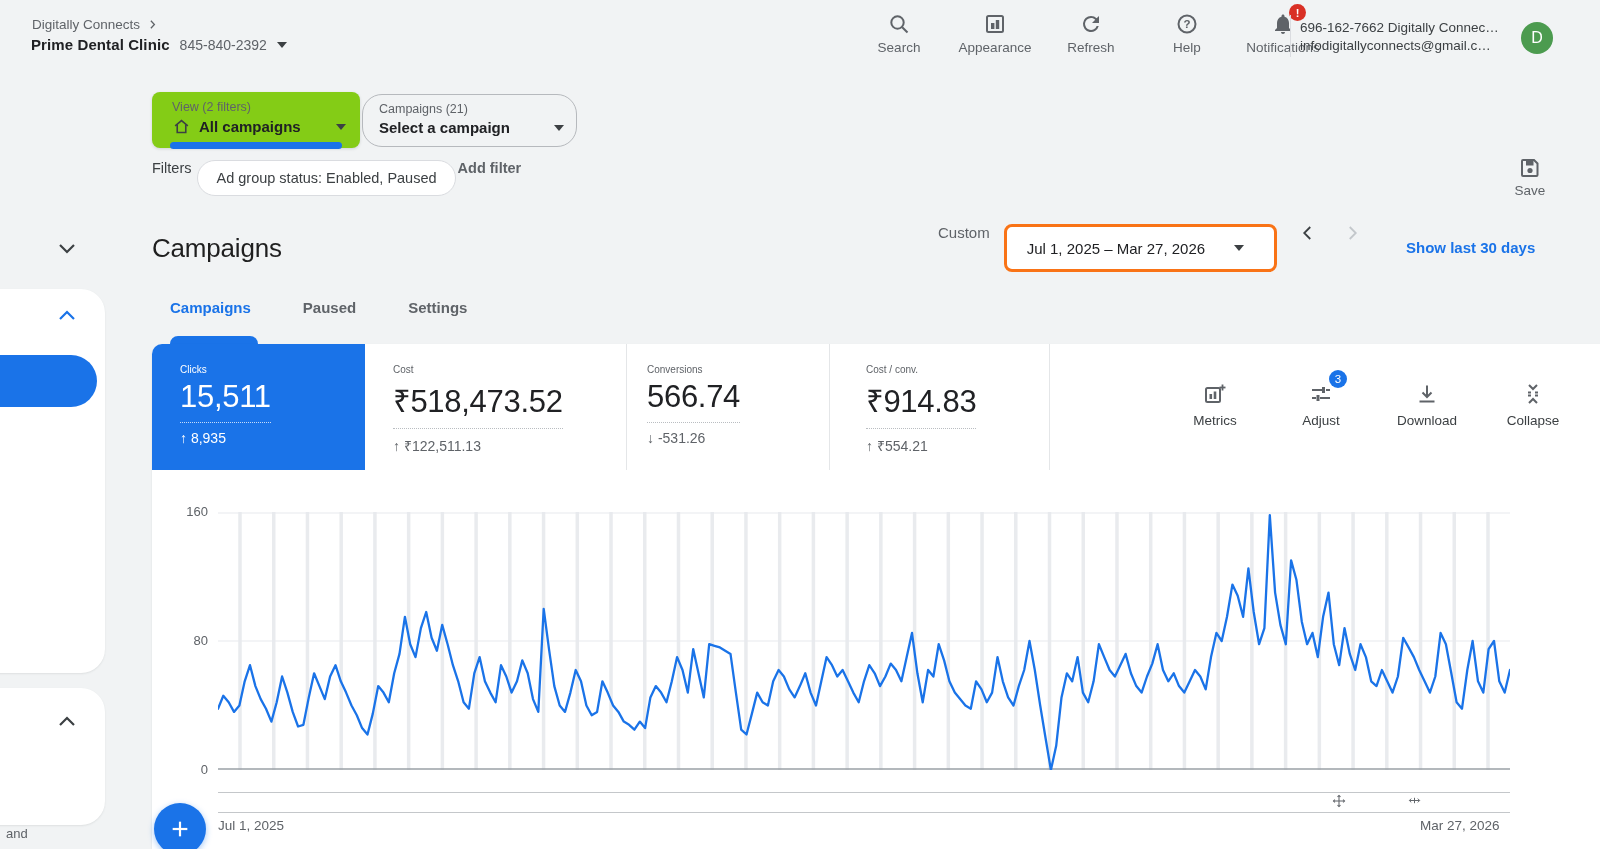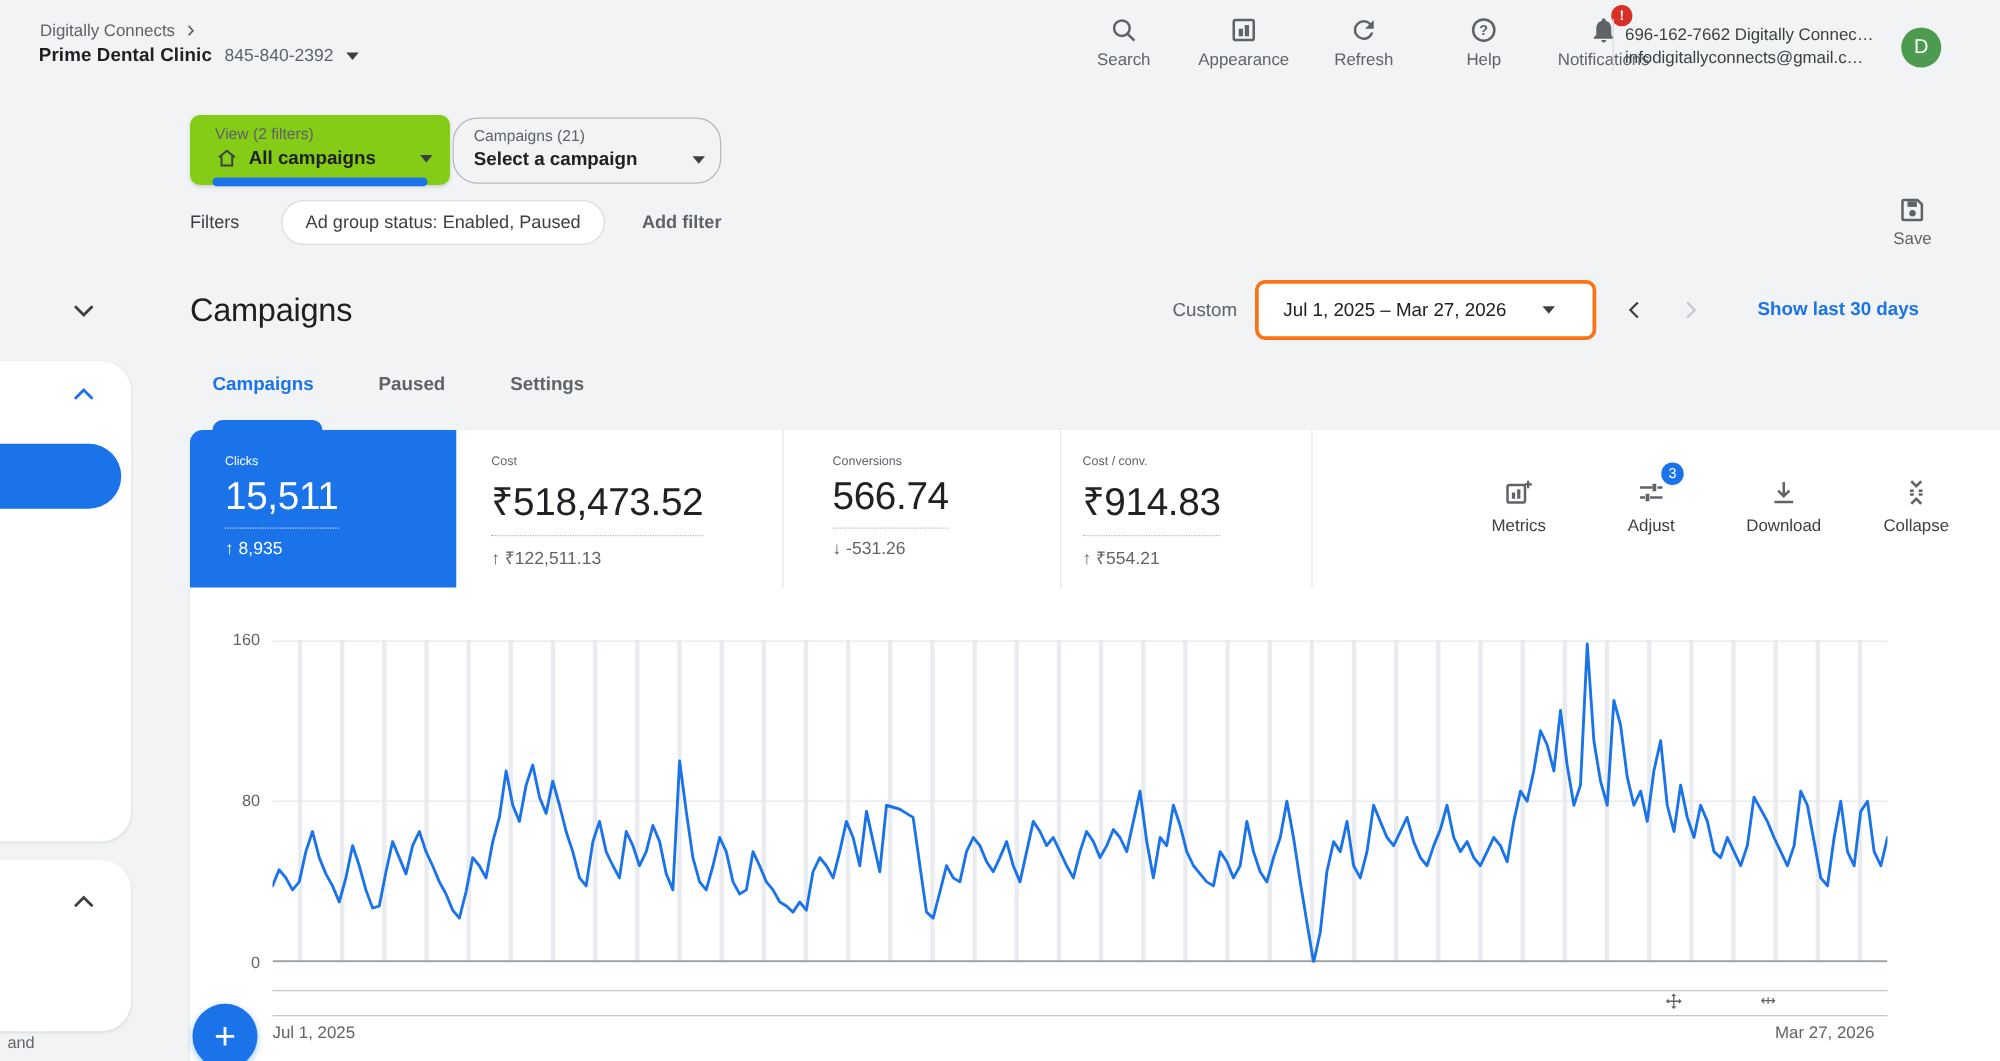--- a/index.html
+++ b/index.html
@@ -33,31 +33,31 @@
     border-radius:8px; box-shadow:0 1px 3px rgba(60,64,67,.18); padding:8px 14px 0 20px; cursor:pointer; }
   .picker-label { font-size:12.5px; color:#5f6368; }
   .picker-value-row { display:flex; align-items:center; gap:8px; margin-top:3px; }
   .picker-value { font-size:15px; font-weight:700; color:#202124; flex:1; }
   .view-underline { position:absolute; left:170px; top:142px; width:172px; height:7px; border-radius:4px;
     background:#1a73e8; }
   .campaign-picker { position:absolute; left:362px; top:94px; width:215px; height:53px; border:1px solid #b6b9bd;
     border-radius:20px; padding:7px 12px 0 16px; cursor:pointer; }
 
   
-  .filters-row { position:absolute; left:152px; top:160px; display:flex; align-items:center; gap:30px; }
+  .filters-row { position:absolute; left:152px; top:160px; display:flex; align-items:flex-start; gap:2px; }
   .filters-label { font-size:14.5px; color:#3c4043; margin-right:4px; }
   .chip { background:#fff; border:1px solid #dadce0; border-radius:18px; padding:9px 18px; font-size:14.5px;
     color:#3c4043; cursor:pointer; white-space:nowrap; }
   .add-filter { font-size:14.5px; color:#5f6368; font-weight:700; cursor:pointer; }
   .save-block { position:absolute; left:1505px; top:156px; width:50px; display:flex; flex-direction:column;
     align-items:center; gap:3px; color:#5f6368; font-size:13.5px; cursor:pointer; }
 
   
   .page-title { position:absolute; left:152px; top:233px; font-size:26px; color:#1f1f1f; letter-spacing:-.2px; }
-  .date-area { position:absolute; top:224px; left:938px; display:flex; align-items:center; }
+  .date-area { position:absolute; top:224px; left:938px; display:flex; align-items:flex-start; }
   .date-mode { font-size:15px; color:#5f6368; margin-right:14px; }
   .date-dropdown { width:273px; height:48px; background:#fff; border:3px solid #f97316; border-radius:8px;
     display:flex; align-items:center; padding:0 30px 0 20px; gap:12px; cursor:pointer; }
   .date-value { font-size:15px; color:#202124; flex:1; }
   .date-nav { display:flex; align-items:center; gap:26px; margin-left:22px; }
   .show-last { position:absolute; left:1406px; top:239px; font-size:15px; font-weight:700; color:#1a73e8;
     cursor:pointer; }
 
   
   .tabs-row { position:absolute; left:170px; top:299px; display:flex; gap:52px; font-size:15px; font-weight:700; }
@@ -71,21 +71,21 @@
     border-radius:10px 0 0 0; box-shadow:0 1px 2px rgba(60,64,67,.12); }
   .scorecard { position:absolute; top:0; height:126px; padding:20px 0 0 28px; cursor:pointer; }
   .scorecard .sc-label { font-size:10px; color:#5f6368; }
   .scorecard .sc-value { font-size:31px; color:#202124; margin-top:4px; display:table; padding-bottom:7px;
     border-bottom:1px dotted #b9bdc1; letter-spacing:-.3px; }
   .scorecard .sc-delta { margin-top:7px; font-size:14px; color:#5f6368; }
   .sc-clicks { left:0; width:213px; background:#1a73e8; border-radius:10px 0 0 0; }
   .sc-clicks .sc-label, .sc-clicks .sc-value, .sc-clicks .sc-delta { color:#fff; }
   .sc-clicks .sc-value { border-bottom-color:rgba(255,255,255,.75); }
   .sc-cost { left:213px; width:262px; border-right:1px solid #e4e6e8; }
-  .sc-conv { left:486px; width:211px; border-right:1px solid #e4e6e8; }
+  .sc-conv { left:467px; width:211px; border-right:1px solid #e4e6e8; }
   .sc-cpc  { left:686px; width:212px; border-right:1px solid #e4e6e8; }
 
   .chart-toolbar { position:absolute; top:38px; right:36px; display:flex; gap:44px; }
   .tool-item { width:62px; display:flex; flex-direction:column; align-items:center; gap:7px; color:#3c4043;
     font-size:13.5px; cursor:pointer; position:relative; }
   .tool-item svg { color:#5f6368; }
   .tool-badge { position:absolute; top:-12px; left:39px; width:18px; height:18px; border-radius:50%;
     background:#1a73e8; color:#fff; font-size:11.5px; display:flex; align-items:center; justify-content:center; }
 
   

